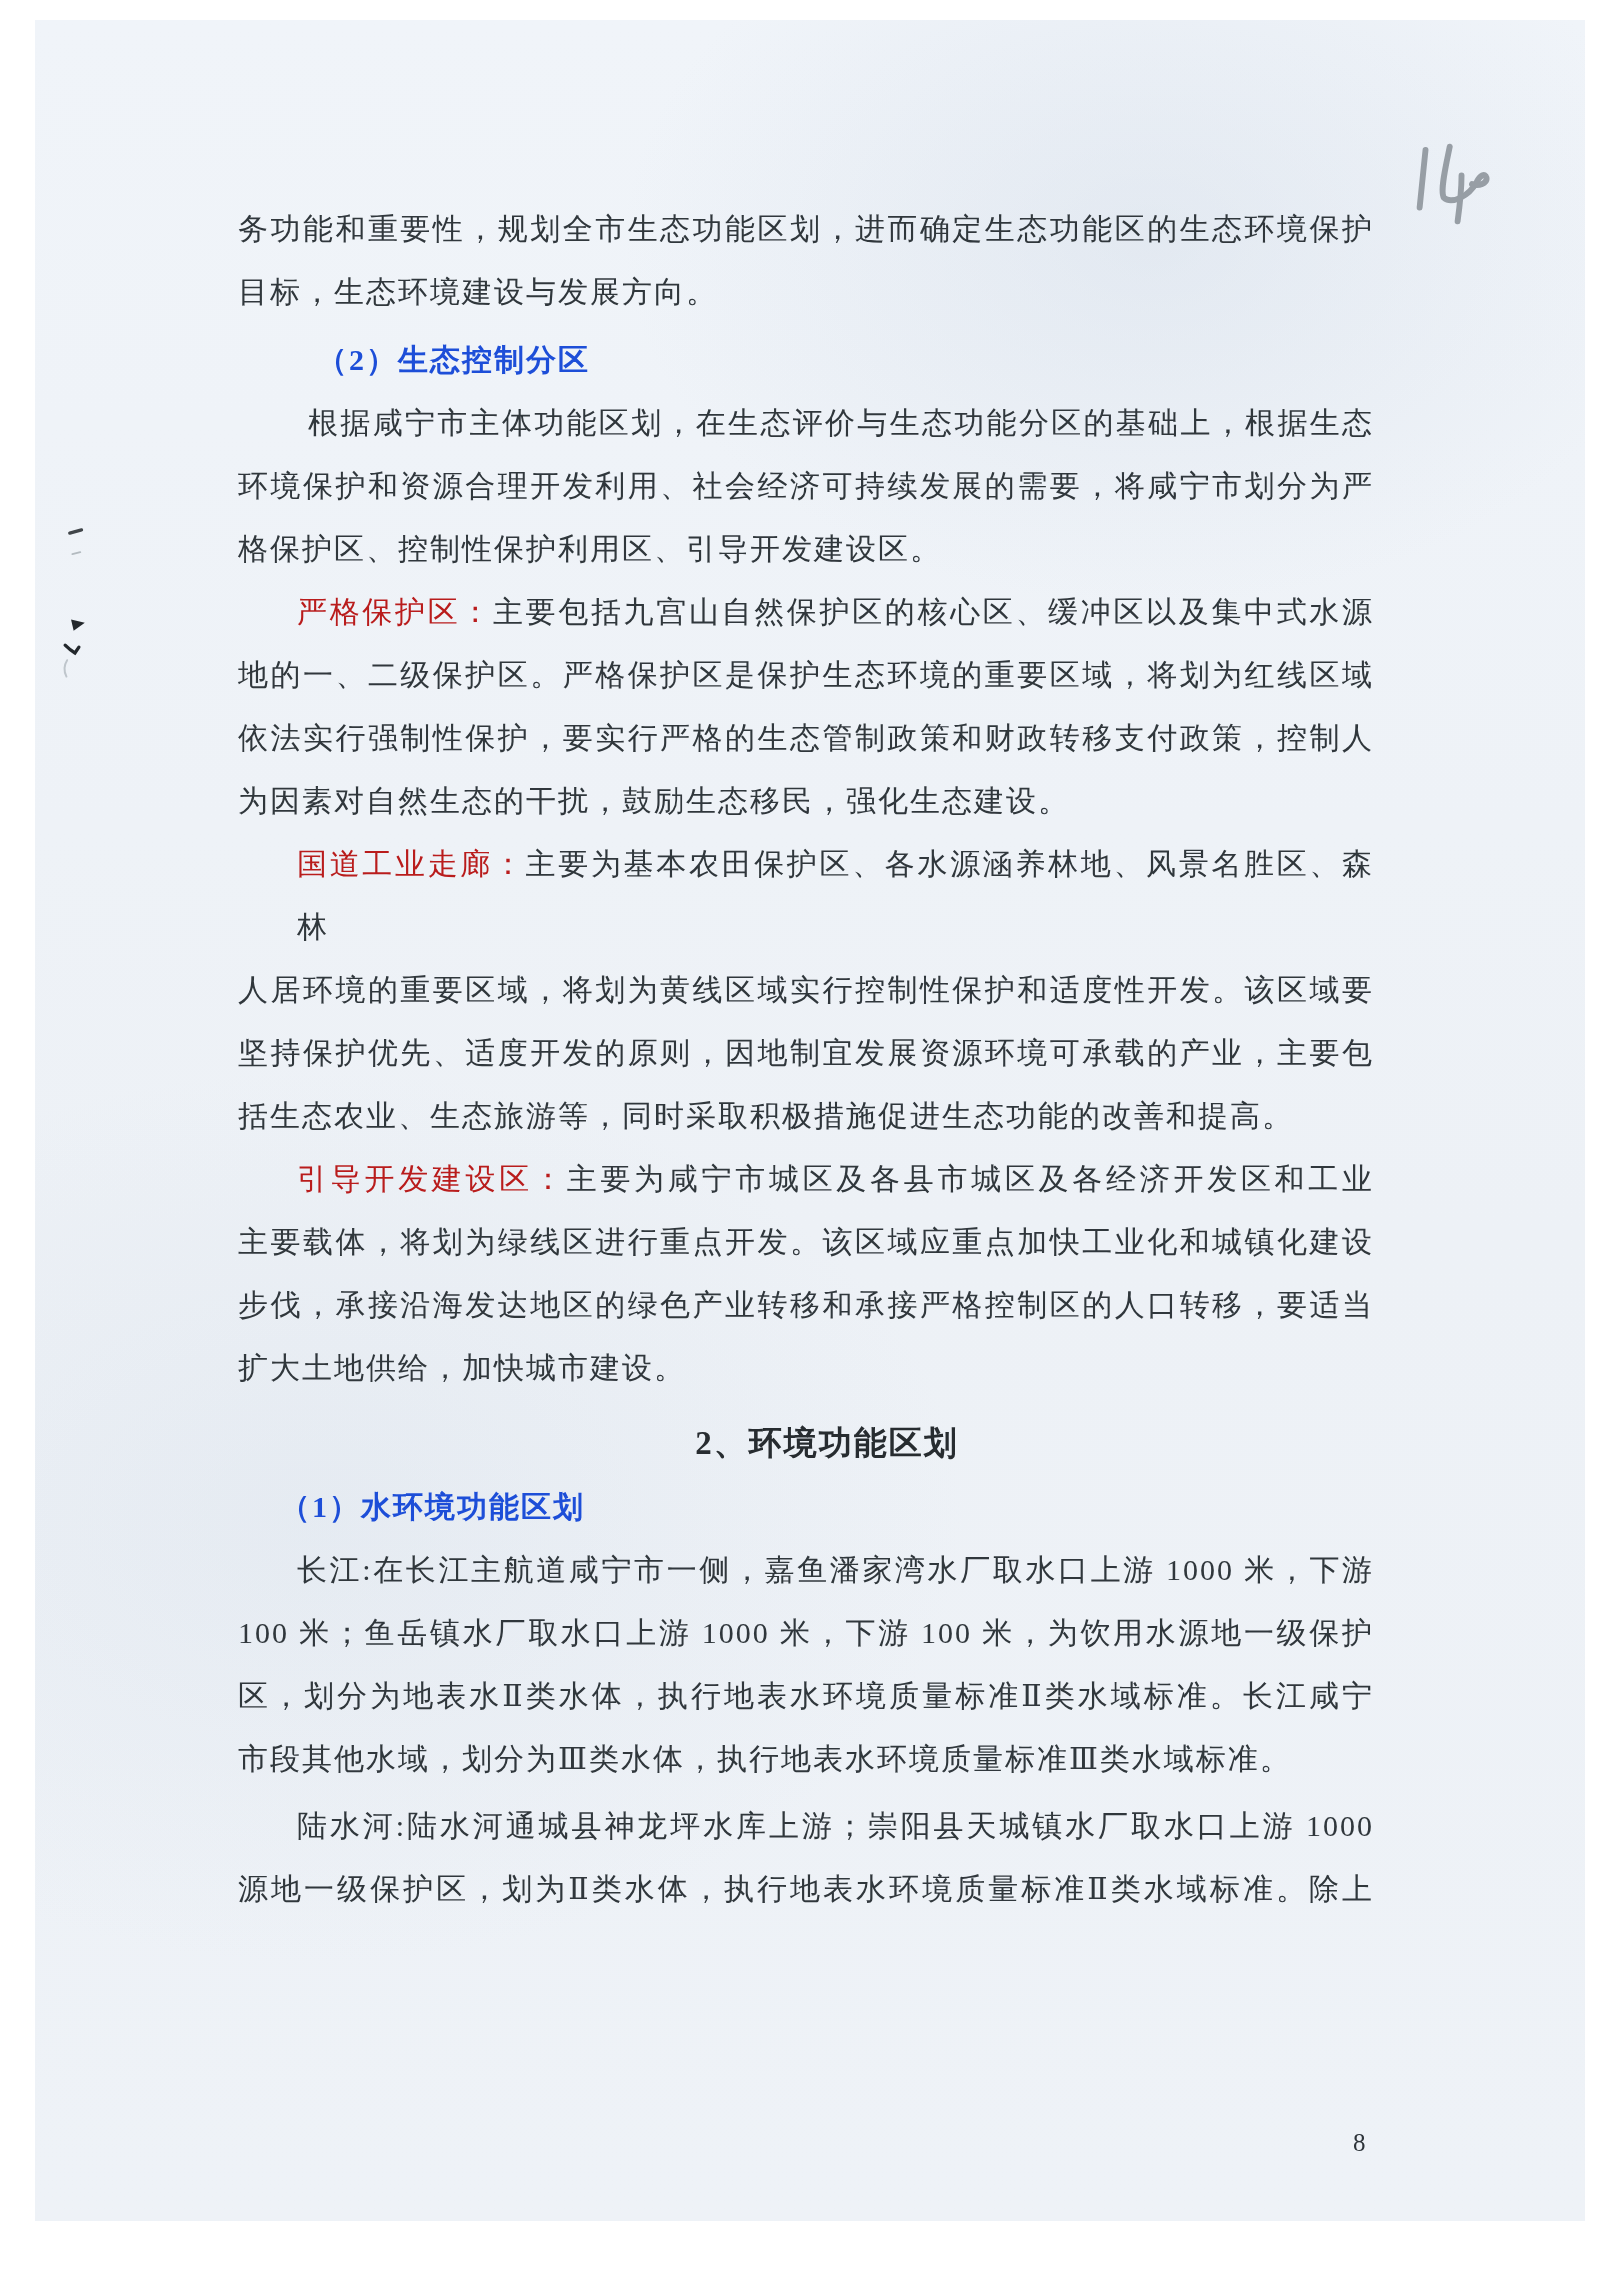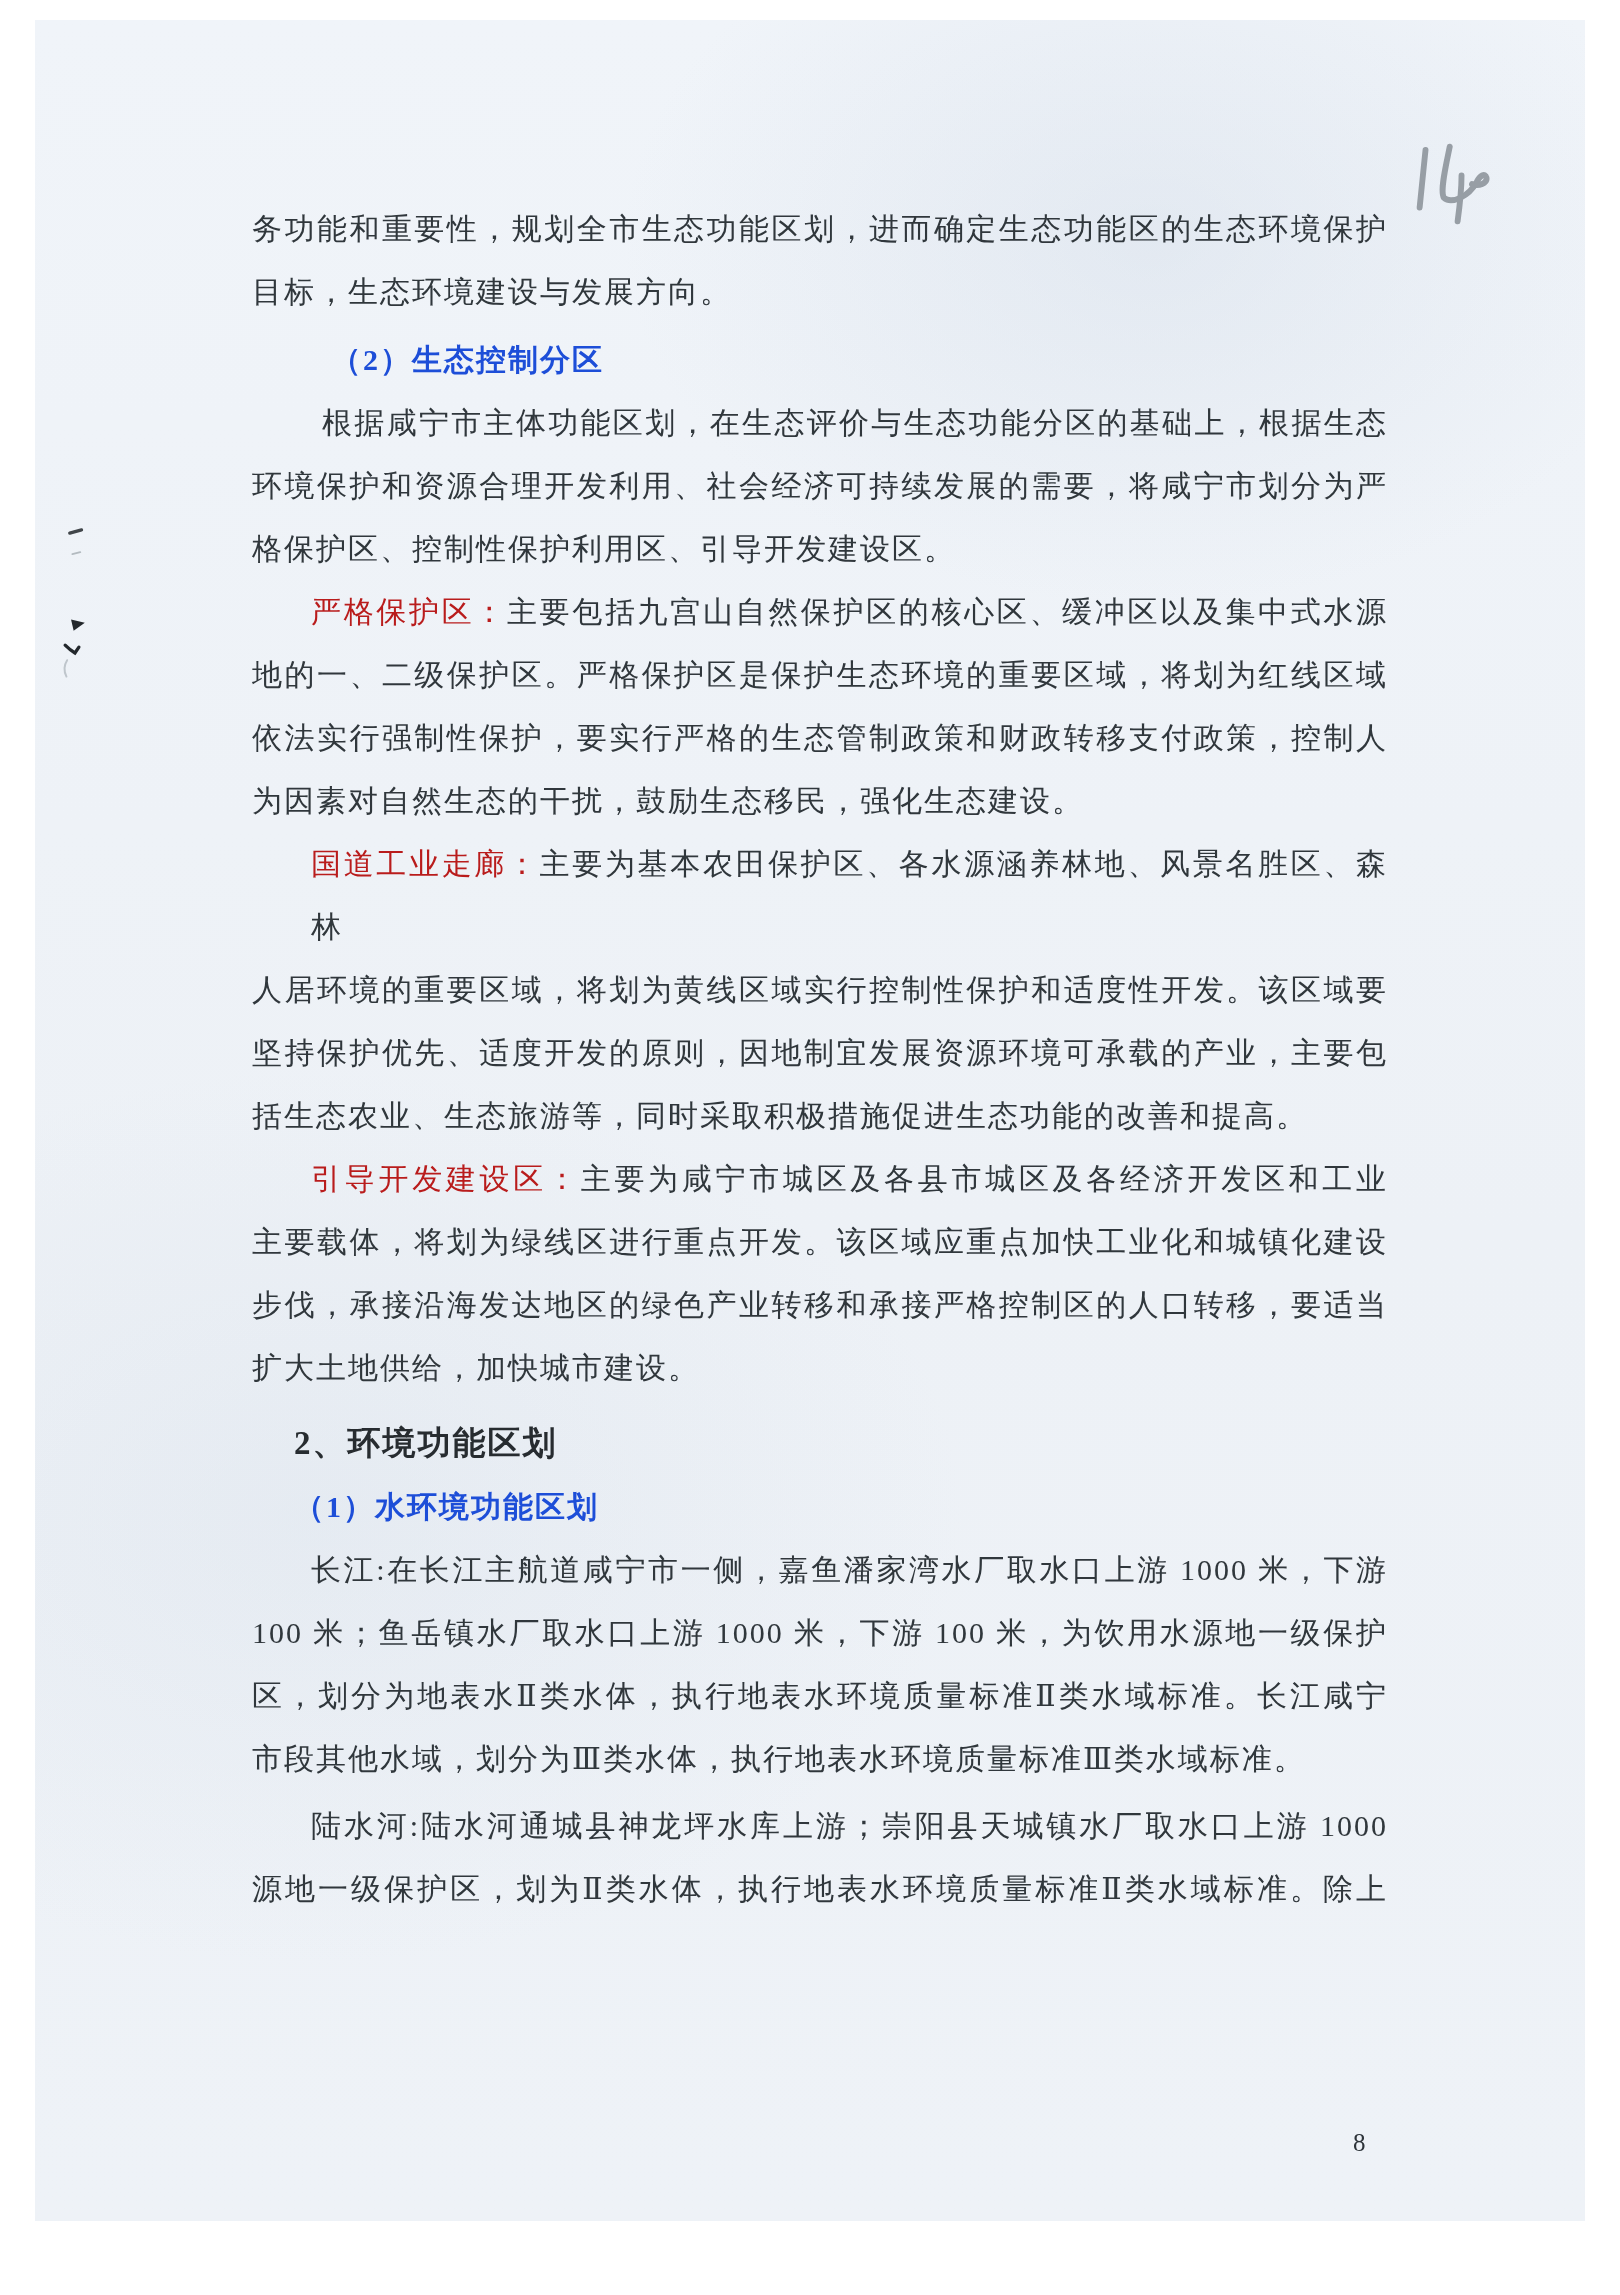--- a/index.html
+++ b/index.html
@@ -10,21 +10,21 @@
     font-family:"Liberation Serif","DejaVu Serif",serif;
   }
   .paper{
     position:absolute;left:35px;top:19.7px;width:1550px;height:2201px;
     background:
       radial-gradient(852px 590px at 72% 10%, rgba(203,214,228,0.35), transparent 62%),
       radial-gradient(1048px 721px at 18% 68%, rgba(208,218,230,0.28), transparent 62%),
       linear-gradient(180deg,#f0f4f9 0%,#edf1f6 55%,#eef2f7 100%);
   }
   .textblock{
-    position:absolute;left:252px;top:197px;width:1136px;
+    position:absolute;left:238px;top:197px;width:1136px;
   }
   .line{
     box-sizing:border-box;width:1136px;
     line-height:63px;font-size:30px;letter-spacing:2px;
     color:#30373c;white-space:nowrap;
   }
   .line.full{white-space:normal;text-align:justify;text-align-last:justify;}
   .line.h1{font-size:33px;font-weight:700;color:#272c30;}
   .line.h2{font-weight:700;color:#1d4ed8;}
   .line b{font-weight:400;color:#b91c1c;}
@@ -56,21 +56,21 @@
     <div class="line  ind-none full">依法实行强制性保护，要实行严格的生态管制政策和财政转移支付政策，控制人</div>
     <div class="line  ind-none">为因素对自然生态的干扰，鼓励生态移民，强化生态建设。</div>
     <div class="line  ind-para full"><b>国道工业走廊：</b>主要为基本农田保护区、各水源涵养林地、风景名胜区、森林</div>
     <div class="line  ind-none full">人居环境的重要区域，将划为黄线区域实行控制性保护和适度性开发。该区域要</div>
     <div class="line  ind-none full">坚持保护优先、适度开发的原则，因地制宜发展资源环境可承载的产业，主要包</div>
     <div class="line  ind-none">括生态农业、生态旅游等，同时采取积极措施促进生态功能的改善和提高。</div>
     <div class="line  ind-para full"><b>引导开发建设区：</b>主要为咸宁市城区及各县市城区及各经济开发区和工业</div>
     <div class="line  ind-none full">主要载体，将划为绿线区进行重点开发。该区域应重点加快工业化和城镇化建设</div>
     <div class="line  ind-none full">步伐，承接沿海发达地区的绿色产业转移和承接严格控制区的人口转移，要适当</div>
     <div class="line  ind-none">扩大土地供给，加快城市建设。</div>
-    <div class="line h1 ind-num" style="margin-top: 13px;">2、环境功能区划</div>
+    <div class="line h1 ind-num" style="margin-top: 13px; text-align: center;">2、环境功能区划</div>
     <div class="line h2 ind-num">（1）水环境功能区划</div>
     <div class="line  ind-para full">长江:在长江主航道咸宁市一侧，嘉鱼潘家湾水厂取水口上游 1000 米，下游</div>
     <div class="line  ind-none full">100 米；鱼岳镇水厂取水口上游 1000 米，下游 100 米，为饮用水源地一级保护</div>
     <div class="line  ind-none full">区，划分为地表水Ⅱ类水体，执行地表水环境质量标准Ⅱ类水域标准。长江咸宁</div>
     <div class="line  ind-none">市段其他水域，划分为Ⅲ类水体，执行地表水环境质量标准Ⅲ类水域标准。</div>
     <div class="line  ind-para full" style="margin-top: 3.9px;">陆水河:陆水河通城县神龙坪水库上游；崇阳县天城镇水厂取水口上游 1000</div>
     <div class="line  ind-none full">源地一级保护区，划为Ⅱ类水体，执行地表水环境质量标准Ⅱ类水域标准。除上</div>
   </div>
 
 <div class="pagenum">8</div>

